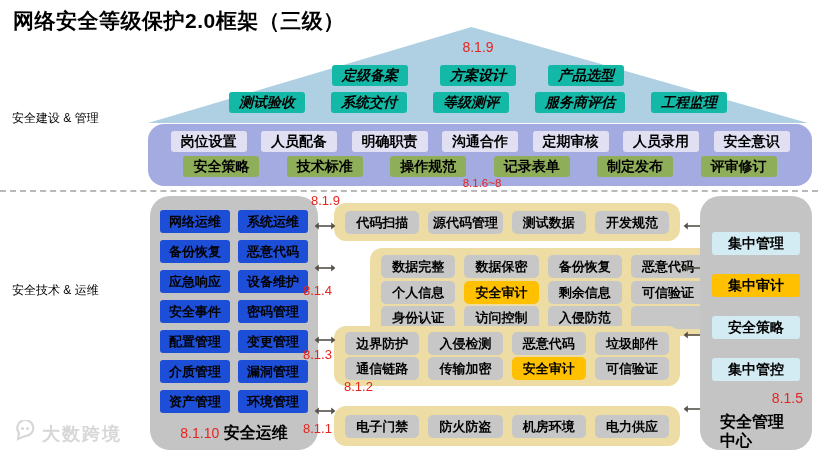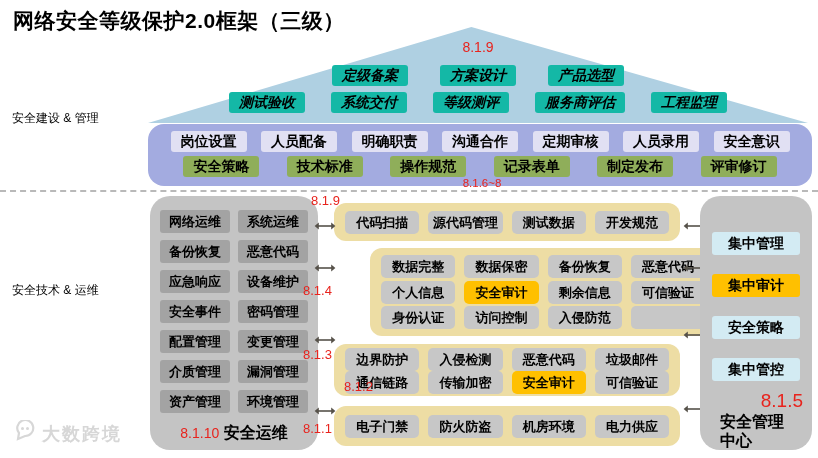--- a/index.html
+++ b/index.html
@@ -51,30 +51,30 @@
   .label-tech  { top:282px; }
   
   .left-box {
     position:absolute; left:150px; top:196px; width:168px; height:254px;
     background:#c4c4c4; border-radius:20px;
   }
   .left-grid {
     position:absolute; top:14px; left:10px; right:10px;
     display:grid; grid-template-columns:1fr 1fr; gap:7px 8px;
   }
-  .op { background:#a3a3a3; font-size:13px; padding:2px 3px; border-radius:3px; }
+  .op { background:#1d4ed8; font-size:13px; padding:2px 3px; border-radius:3px; }
   .box-footer {
     position:absolute; bottom:6px; left:0; width:100%; text-align:center;
     font-size:16px; font-weight:bold; white-space:nowrap;
   }
   
   .mid-block { position:absolute; left:334px; width:346px; background:#eddda4; border-radius:12px; }
   .blockA { top:203px; height:38px; }
   .blockB { top:248px; height:88px;margin-left:36px; }
-  .blockC { top:344px; height:52px; }
+  .blockC { top:326px; height:60px; }
   .blockD { top:406px; height:40px; }
   .block-rows {
     position:absolute; inset:0; padding:4px 11px;
     display:flex; flex-direction:column; justify-content:space-evenly;
   }
   .block-row { display:grid; grid-template-columns:repeat(4,1fr); gap:9px; }
   .mid { background:#c7c7c7; font-size:13px; border-radius:5px; padding:2px 2px; min-height:21px; }
   .gold { background:#ffc000 !important; }
   .mid-tag { position:absolute; left:303px; width:34px; font-size:13px; z-index:3; }
   .tagA { top:193px; left:311px; }
@@ -87,21 +87,21 @@
   
   .right-box {
     position:absolute; left:700px; top:196px; width:112px; height:254px;
     background:#c4c4c4; border-radius:20px;
   }
   .right-items {
     position:absolute; top:36px; left:0; width:100%;
     display:flex; flex-direction:column; align-items:center; gap:19px;
   }
   .cyan { background:#d3ebf3; width:88px; padding:2px 0; border-radius:3px; }
-  .right-tag { position:absolute; top:194px; right:9px; font-size:19px;text-align:right; }
+  .right-tag { position:absolute; top:194px; right:9px; font-size:14px;text-align:right; }
   .right-footer {
     position:absolute; top:216px; left:0; width:100%;
     text-align:left; font-size:16px; font-weight:bold; line-height:19px;
   }
   .right-footer-inner { width:72px; margin:0 auto; }
   
   .watermark {
     position:absolute; left:14px; top:420px;
     display:flex; align-items:center; gap:6px;
     color:#d7d7d7; font-size:18px; font-weight:bold; letter-spacing:2px;

